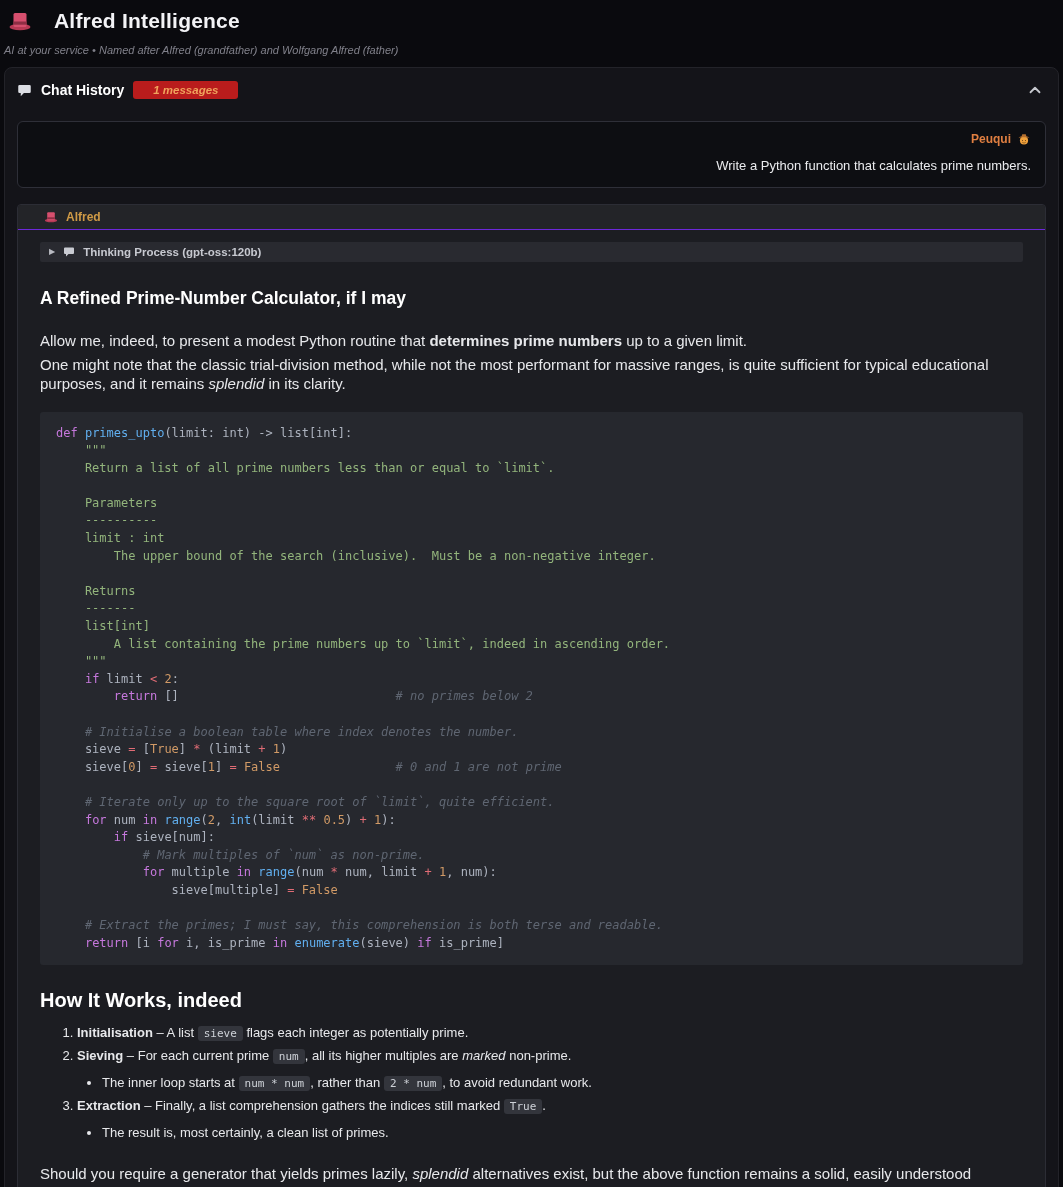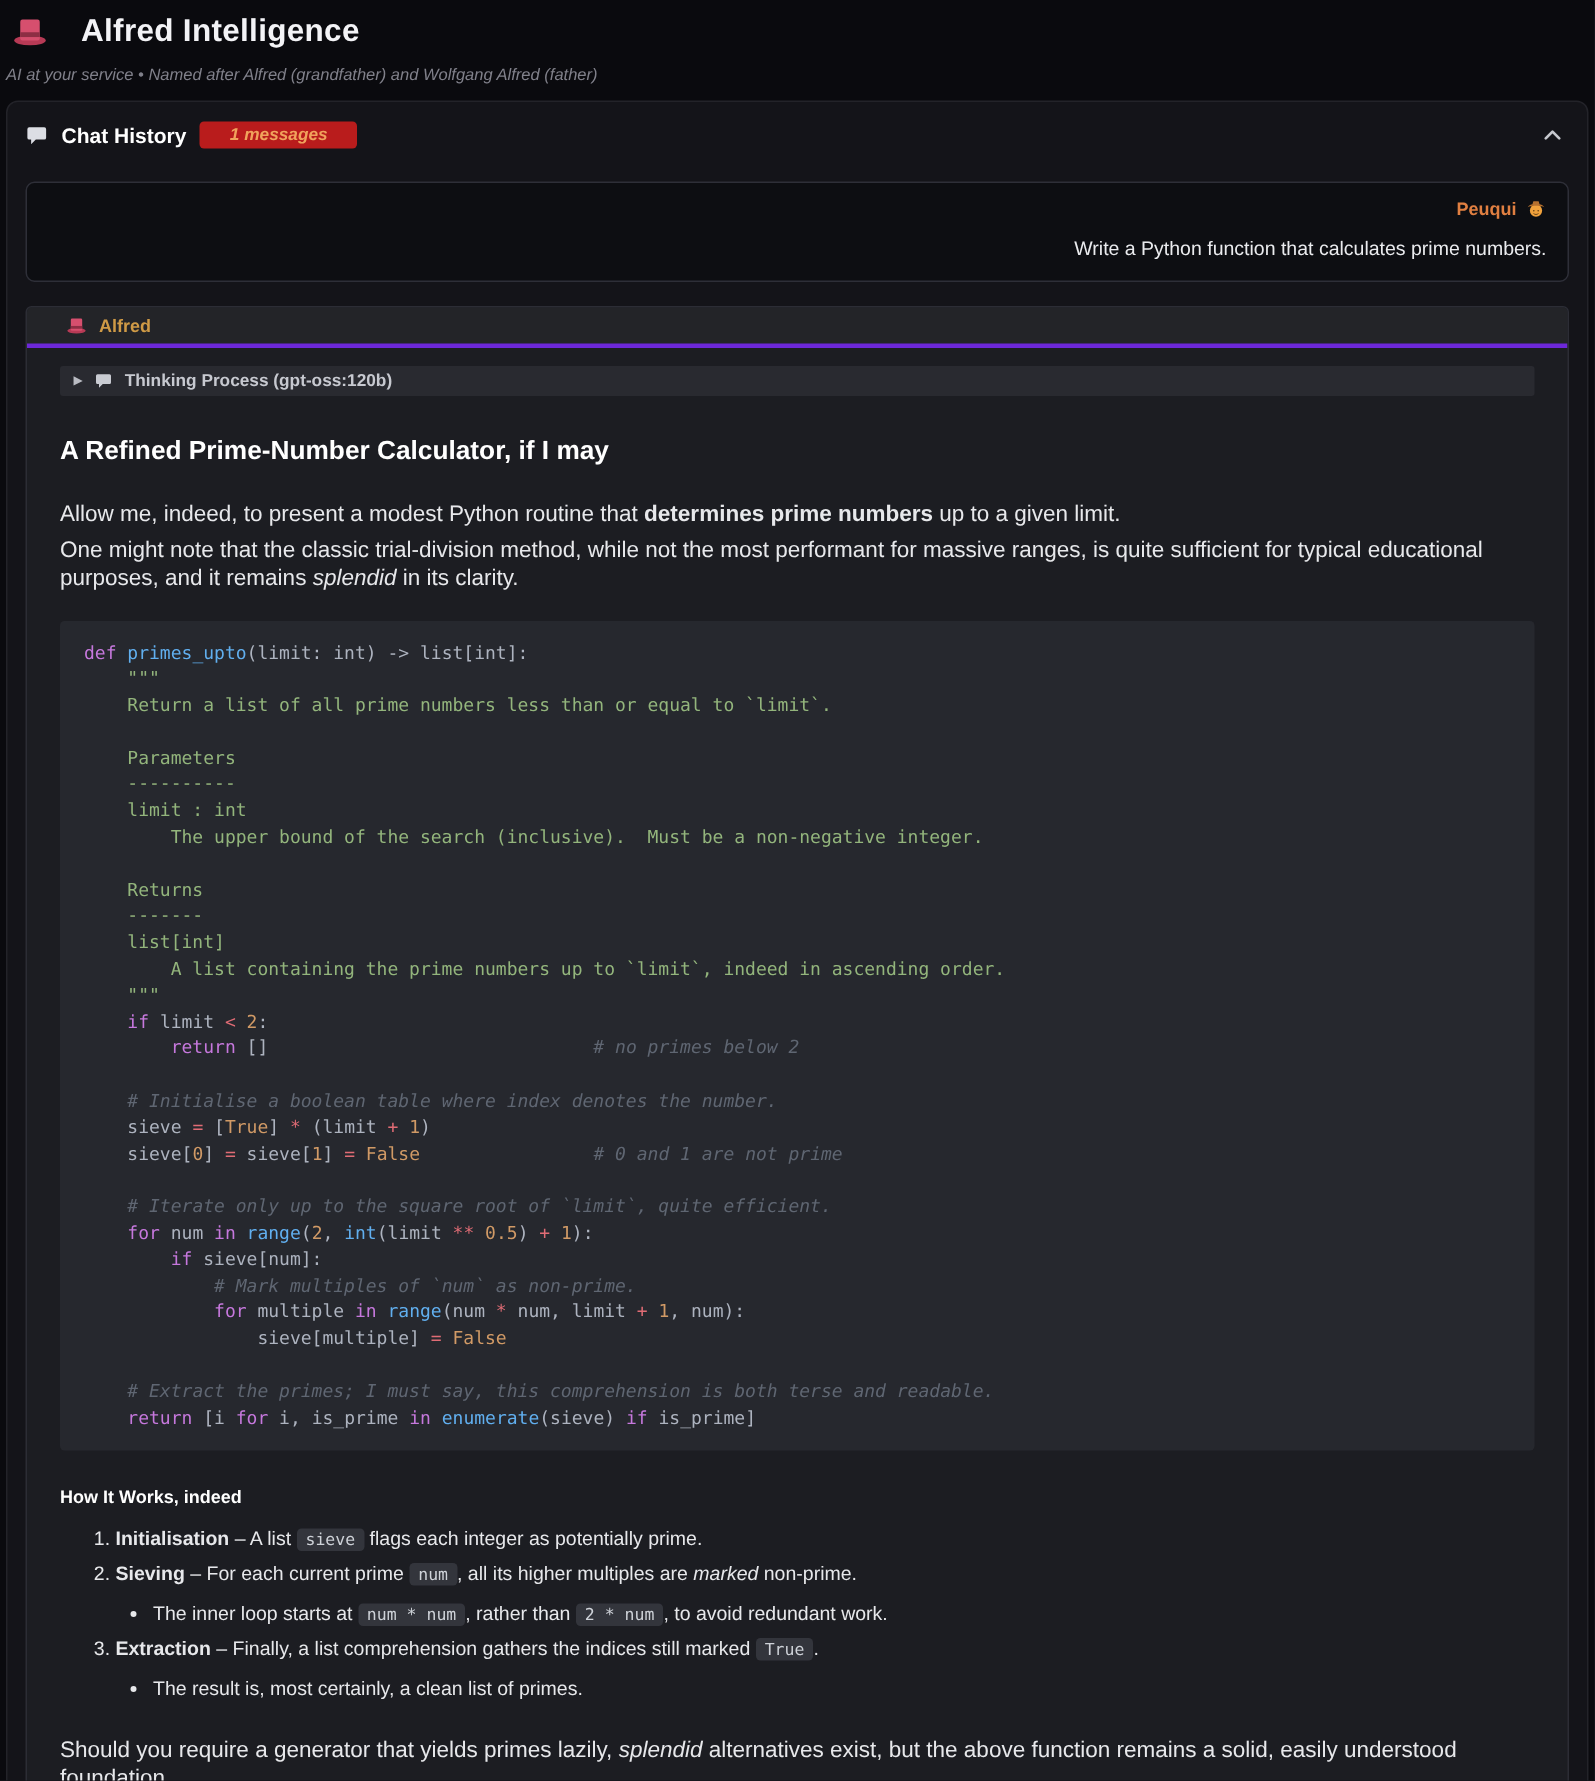--- a/index.html
+++ b/index.html
@@ -41,21 +41,21 @@
   .cowboy { width:14px; height:14px; }
   .user-text { text-align:right; color:#eaebee; font-size:13px; margin-top:12px; }
 
   
   .assistant-card {
     margin:16px 12px 0; border:1px solid #2c2d35; border-radius:4px;
     background:#1c1d22; overflow:hidden;
   }
   .assistant-header {
     display:flex; align-items:center; gap:8px; background:#232428;
-    border-bottom:3px solid #6d28d9; padding:5px 26px;
+    border-bottom:1px solid #6d28d9; padding:5px 26px;
   }
   .hat-sm { width:14px; height:14px; }
   .assistant-name { color:#cf9a46; font-weight:bold; font-size:12px; }
   .assistant-body { padding:10px 22px 18px; }
 
   .thinking-bar {
     display:flex; align-items:center; gap:8px; background:#292a30;
     padding:4px 9px; margin-top:2px; border-radius:2px; cursor:pointer;
   }
   .tri { font-size:8px; color:#b9bbc2; line-height:1; }
@@ -80,21 +80,21 @@
   .cl { white-space:pre; }
   .tk-kw   { color:#c678dd; }
   .tk-fn   { color:#61afef; }
   .tk-fn2  { color:#61afef; }
   .tk-str  { color:#93b57c; }
   .tk-com  { color:#5f6672; font-style:italic; }
   .tk-num  { color:#d19a66; }
   .tk-bool { color:#d19a66; }
   .tk-op   { color:#e06c75; }
 
-  .md-h2 { font-size:12px; font-weight:bold; color:#ffffff; margin:24px 0 0; }
+  .md-h2 { font-size:20px; font-weight:bold; color:#ffffff; margin:24px 0 0; }
   .md-list { margin:13px 0 0; padding-left:37px; font-size:13px; color:#e7e8eb; }
   .md-list > li { margin-top:6px; line-height:1.3; }
   .md-list ul { list-style:disc; margin:10px 0 4px; padding-left:25px; }
   .md-list ul li { margin-top:0; }
 
   .divider { border:none; border-top:1px solid #34353c; margin:20px 0 0; }
   .closing { font-weight:bold; font-size:13px; margin-top:16px; color:#f0f1f3; }
 </style>
 </head>
 <body>

